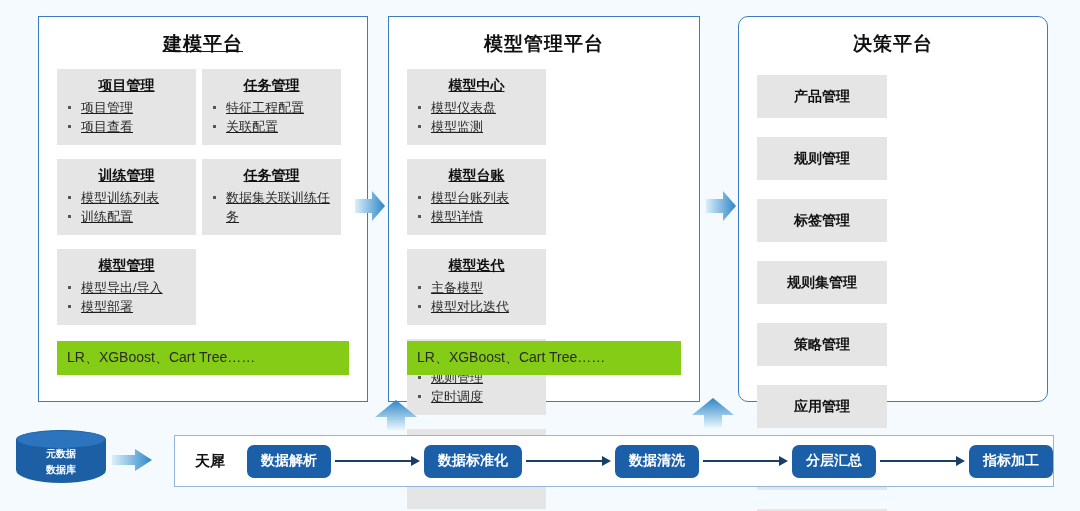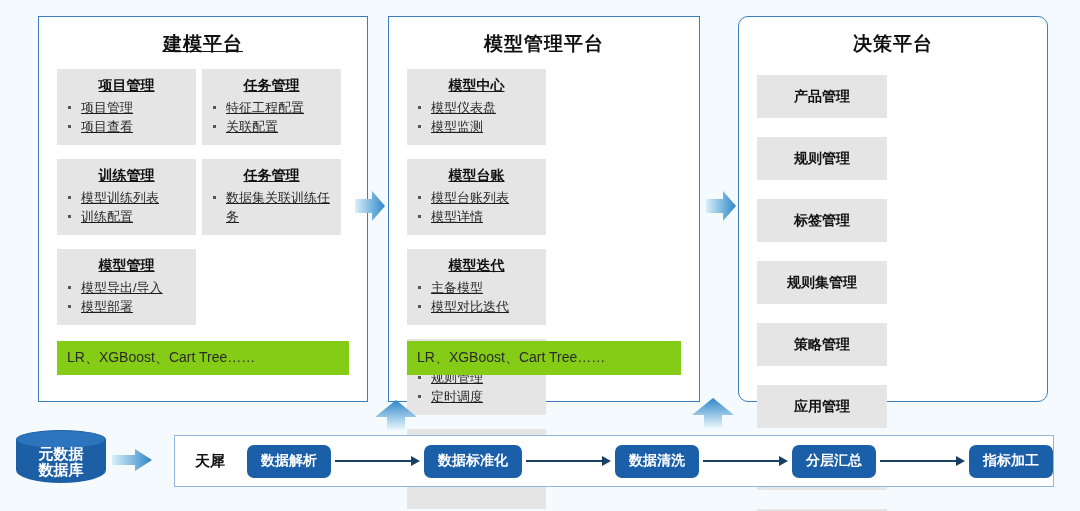--- a/index.html
+++ b/index.html
@@ -164,21 +164,21 @@
     background:#1C5FA5;border-radius:0 0 45px 45px/0 0 13px 13px;
   }
   #db-cylinder .cyl-top{
     position:absolute;left:0;top:0;width:90px;height:19px;
     background:#2D74BE;border-radius:50%;
     border:1px solid #1C5FA5;box-sizing:border-box;
   }
   #db-label{
     position:absolute;left:0;top:16px;width:90px;
     text-align:center;color:#fff;font-weight:bold;
-    font-size:15px;line-height:16px;
+    font-size:10px;line-height:16px;
   }
 </style>
 </head>
 <body>
 
 <div class="stage">
 
   <div class="panel" id="panel-model">
     <div class="panel-title">建模平台</div>
     <div class="cards">

